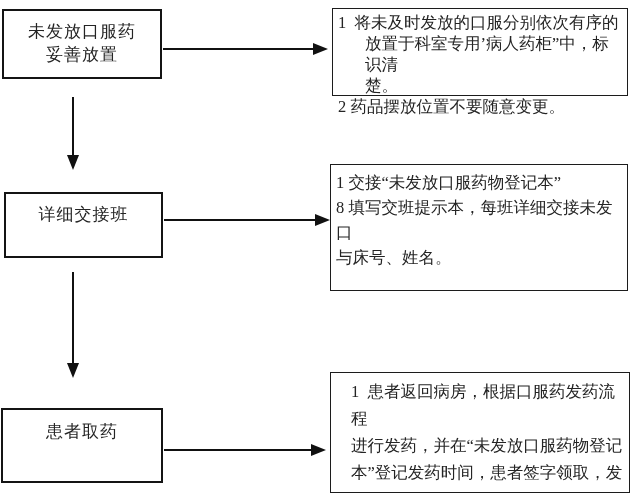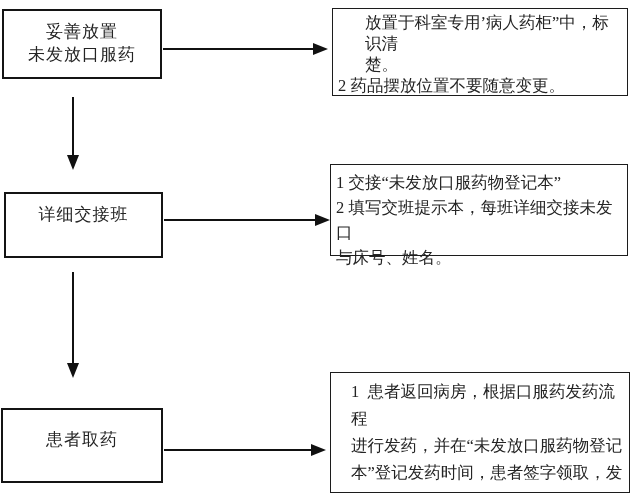--- a/index.html
+++ b/index.html
@@ -31,24 +31,24 @@
   .rbox {
     border: 1.7px solid #1c1c1c;
     font-size: 16.5px;
   }
   .rline {
     white-space: pre-wrap;
   }
   
   #lb1 { left: 2px;  top: 9px;   width: 160px; height: 70px; padding-top: 9px; }
   #lb2 { left: 4px;  top: 192px; width: 159px; height: 66px; padding-top: 9px; }
-  #lb3 { left: 1px;  top: 408px; width: 162px; height: 75px; padding-top: 18px; }
+  #lb3 { left: 1px;  top: 408px; width: 162px; height: 75px; padding-top: 10px; }
   
   #rb1 { left: 332px; top: 8px;   width: 296px; height: 88px;  padding: 3px 6px 0 5px;  line-height: 21px; }
-  #rb2 { left: 330px; top: 164px; width: 298px; height: 92px; padding: 5px 6px 16px 5px;  line-height: 25px; }
+  #rb2 { left: 330px; top: 164px; width: 298px; height: 127px; padding: 5px 6px 16px 5px;  line-height: 25px; }
   #rb3 { left: 330px; top: 372px; width: 300px; height: 121px; padding: 5px 6px 0 20px;  line-height: 27px; }
   #rb1 .hang { margin-left: 27px; }
   
   .hline {
     position: absolute;
     height: 2px;
     background: #111111;
   }
   .vline {
     position: absolute;
@@ -80,37 +80,38 @@
   #va1-head { left: 67px; top: 155px; }
   #va2 { left: 72px; top: 272px; height: 93px; }
   #va2-head { left: 67px; top: 363px; }
 </style>
 </head>
 <body>
 
 <div class="canvas">
 
   <div class="box lbox" id="lb1">
+    <div>未发放口服药</div>
     <div>妥善放置</div>
-    <div>未发放口服药</div>
   </div>
 
   <div class="box rbox" id="rb1">
+    <div class="rline">1  将未及时发放的口服分别依次有序的</div>
     <div class="rline hang">放置于科室专用’病人药柜”中，标识清</div>
     <div class="rline hang">楚。</div>
     <div class="rline">2 药品摆放位置不要随意变更。</div>
   </div>
 
   <div class="box lbox" id="lb2">
     <div>详细交接班</div>
   </div>
 
   <div class="box rbox" id="rb2">
     <div class="rline">1 交接“未发放口服药物登记本”</div>
-    <div class="rline">2 填写交班提示本，每班详细交接未发口</div>
+    <div class="rline">8 填写交班提示本，每班详细交接未发口</div>
     <div class="rline">与床号、姓名。</div>
   </div>
 
   <div class="box lbox" id="lb3">
     <div>患者取药</div>
   </div>
 
   <div class="box rbox" id="rb3">
     <div class="rline">1  患者返回病房，根据口服药发药流程</div>
     <div class="rline">进行发药，并在“未发放口服药物登记</div>

